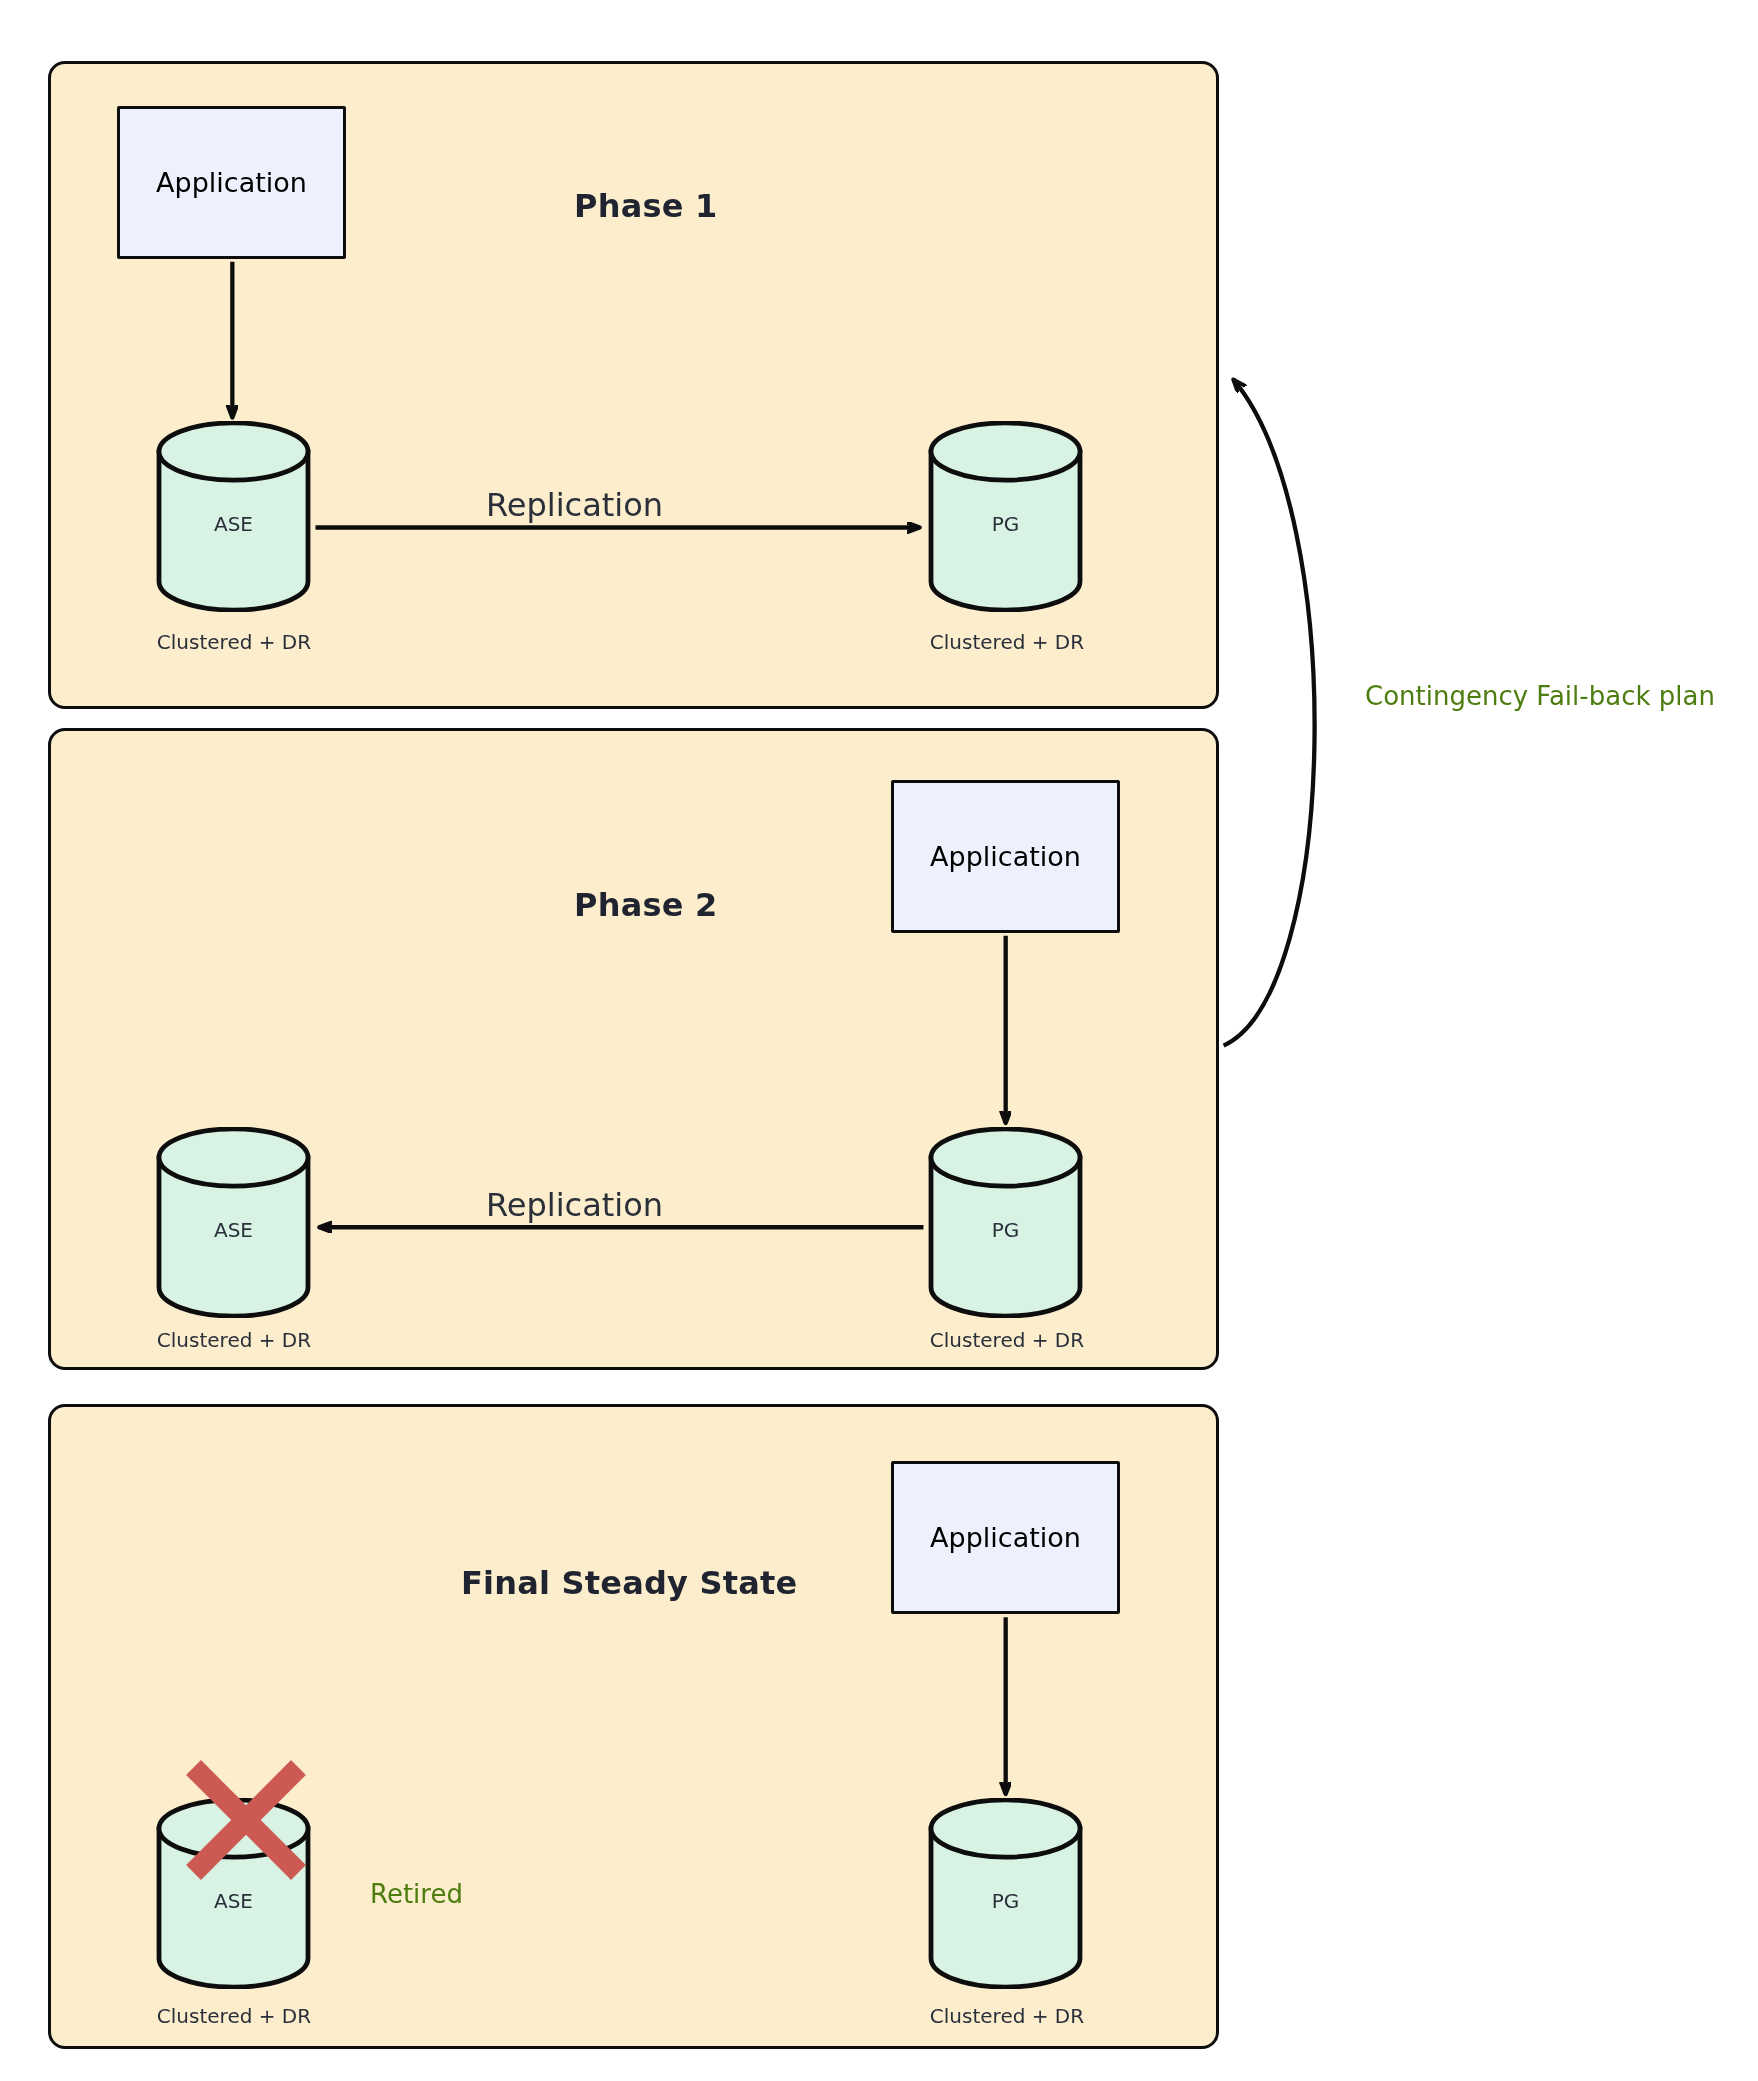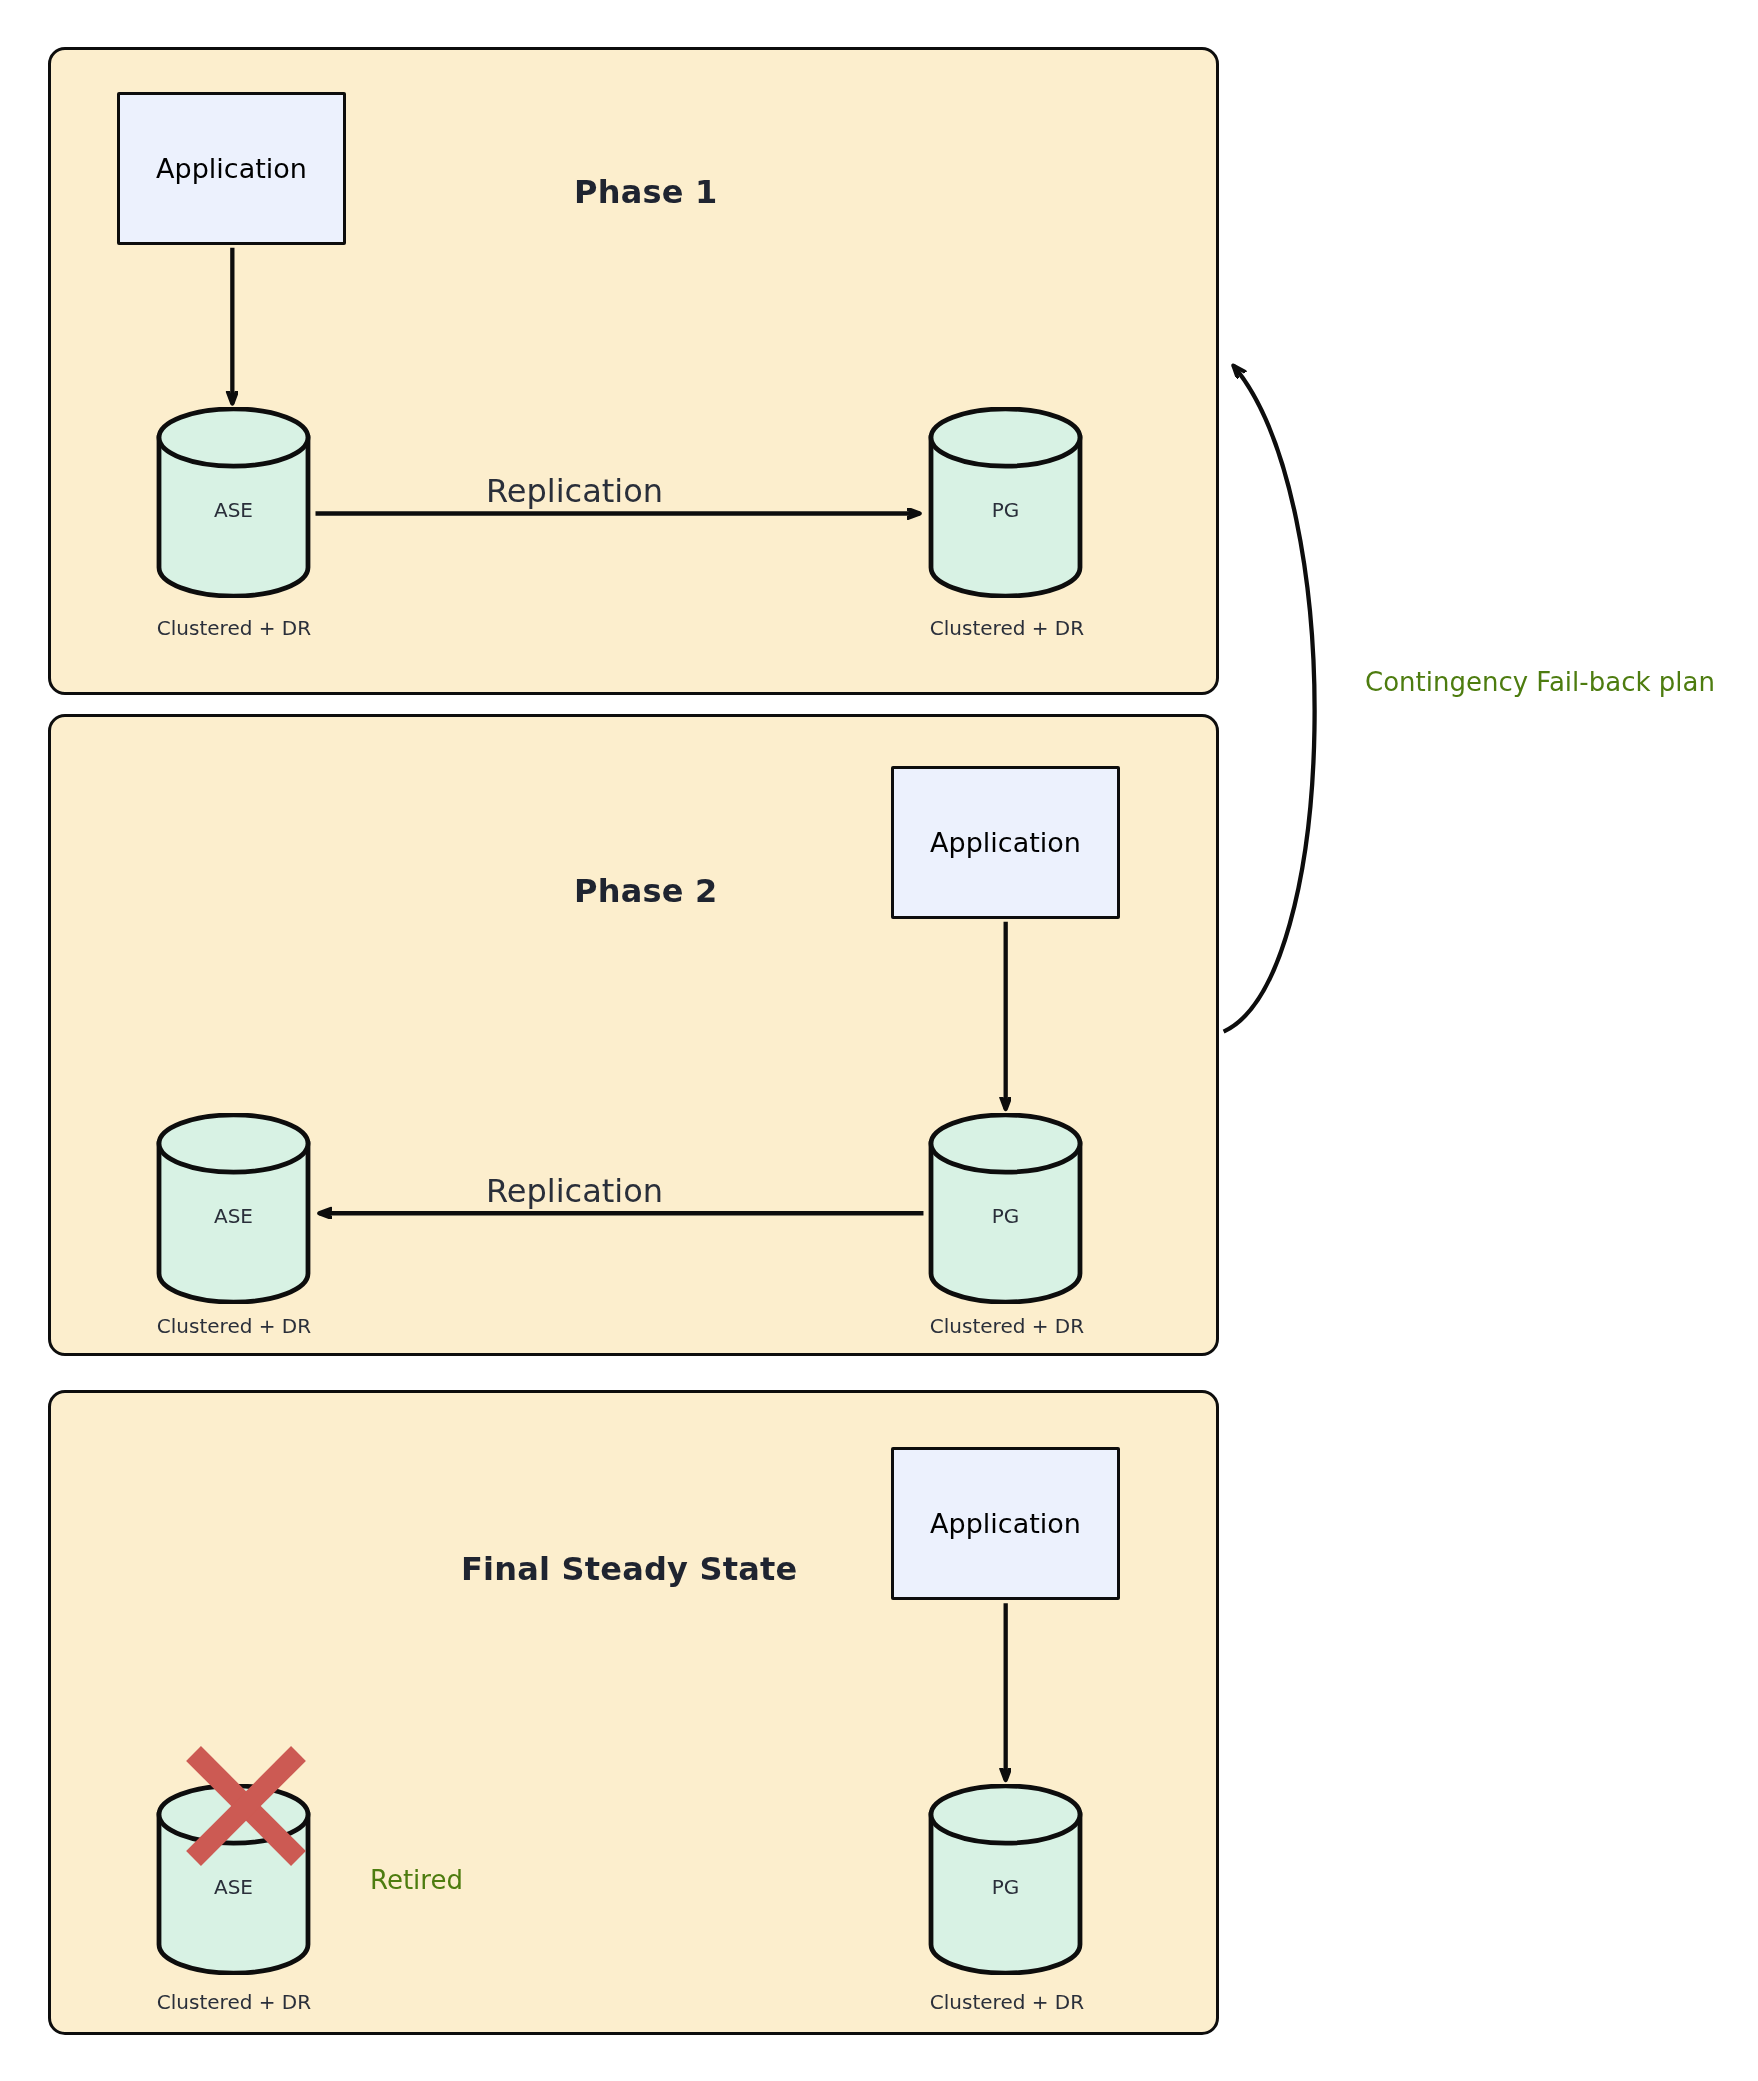--- a/index.html
+++ b/index.html
@@ -9,21 +9,21 @@
   }
   body {
     width: 1759px;
     height: 2082px;
     font-family: "DejaVu Sans", sans-serif;
     position: relative;
     overflow: hidden;
   }
   #stage {
     position: absolute;
-    left: 0; top: 4px;
+    left: 0; top: 18px;
     width: 1759px;
     height: 1660px;
   }
   .panel {
     position: absolute;
     background: #fceecd;
     border: 3.8px solid #0d0d0d;
     border-radius: 17px;
     box-sizing: border-box;
   }

